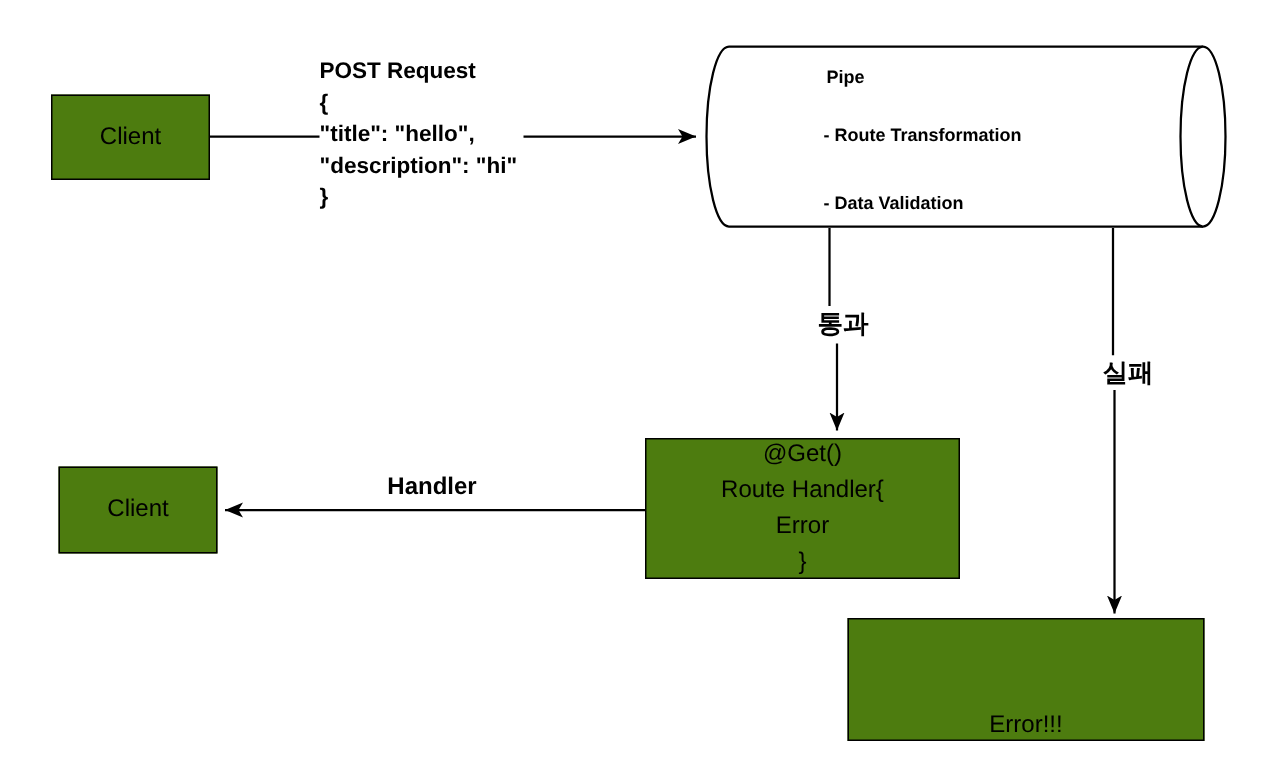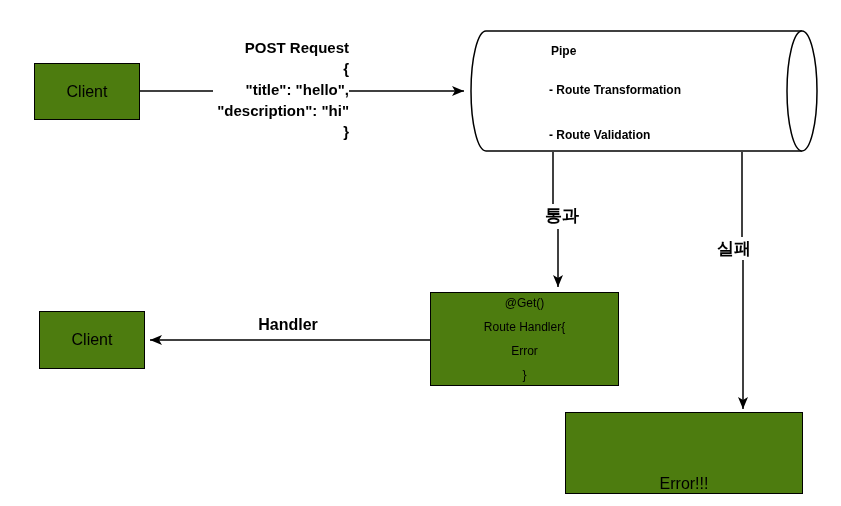--- a/index.html
+++ b/index.html
@@ -41,45 +41,45 @@
     background: #ffffff;
   }
   .centered { text-align: center; }
   .post-label {
     left: 213px;
     top: 37px;
     width: 136px;
     font-size: 15px;
     line-height: 21px;
     font-weight: bold;
-    text-align: right;
+    text-align: left;
   }
   .pipe-text {
     background: transparent;
     font-size: 12px;
     font-weight: bold;
     line-height: 18px;
     white-space: nowrap;
   }
   .kr-label {
     width: 46px;
     height: 23px;
     line-height: 23px;
     text-align: right;
     font-size: 17px;
     font-weight: bold;
   }
   .route-box {
     left: 430px;
     top: 292px;
-    width: 189px;
+    width: 210px;
     height: 94px;
     flex-direction: column;
     line-height: 24px;
-    font-size: 12px;
+    font-size: 16px;
   }
   .response-label {
     left: 245px;
     top: 316px;
     width: 86px;
     text-align: center;
     font-size: 16px;
     font-weight: bold;
   }
 </style>
@@ -120,24 +120,24 @@
   <div class="lbl post-label">
     <div>POST Request</div>
     <div>{</div>
     <div>"title": "hello",</div>
     <div>"description": "hi"</div>
     <div>}</div>
   </div>
 
   <div class="lbl pipe-text" style="left:551px; top:42px;">Pipe</div>
   <div class="lbl pipe-text" style="left:549px; top:81px;">- Route Transformation</div>
-  <div class="lbl pipe-text" style="left:549px; top:126px;">- Route Validation</div>
+  <div class="lbl pipe-text" style="left:549px; top:126px;">- Data Validation</div>
 
   <div class="lbl kr-label" style="left:533px; top:204px;">통과</div>
-  <div class="lbl kr-label" style="left:705px; top:237px;">실패</div>
+  <div class="lbl kr-label" style="left:723px; top:237px;">실패</div>
 
   <div class="box route-box centered">
     <div>@Get()</div>
     <div>Route Handler{</div>
     <div>Error</div>
     <div>}</div>
   </div>
 
   <div class="lbl response-label">Handler</div>
 

